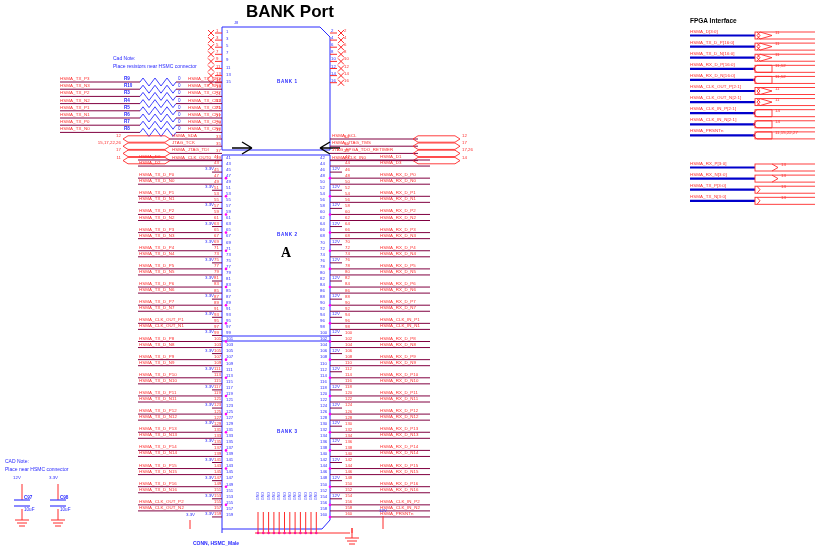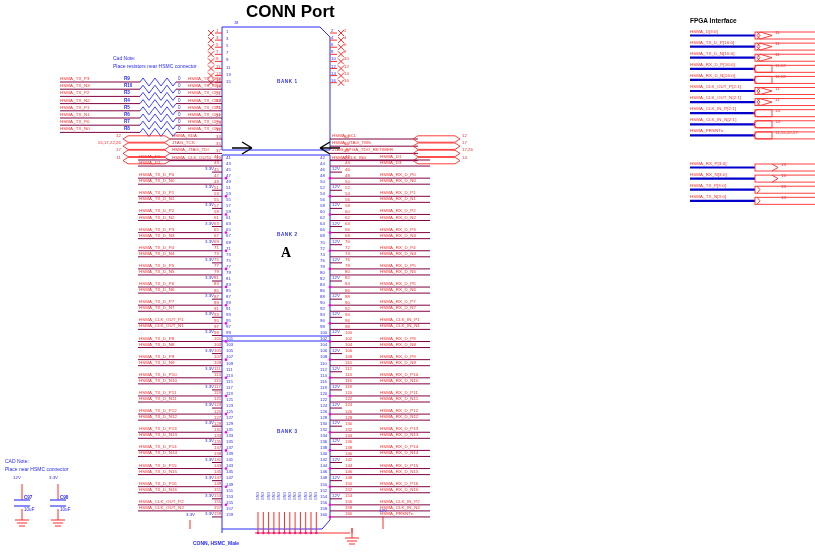--- a/index.html
+++ b/index.html
@@ -21,21 +21,21 @@
   .hdr{font-size:6.5px;color:#000;font-weight:bold;}
   .conn{font-size:5px;color:#2a2aff;font-weight:bold;}
   .gndlbl{font-size:3.6px;color:#2a2aff;}
   svg{position:absolute;left:0;top:0;}
 </style>
 </head>
 <body>
 
 <div class="sch">
 
-  <div class="t title" style="left:246px;top:3px;">CONN Port</div>
+  <div class="t title" style="left:246px;top:3px;">BANK Port</div>
 
   <div class="t" style="left:234px;top:21px;font-size:4px;color:#2a2aff;">J8</div>
 
   <div class="t note" style="left:113px;top:56px;">Cad Note:</div>
   <div class="t note" style="left:113px;top:64px;">Place resistors near HSMC connector</div>
 
   <div class="t note" style="left:5px;top:459px;">CAD Note:</div>
   <div class="t note" style="left:5px;top:467px;">Place near HSMC connector</div>
 
   <div class="t hdr" style="left:690px;top:18px;">FPGA Interface</div>

